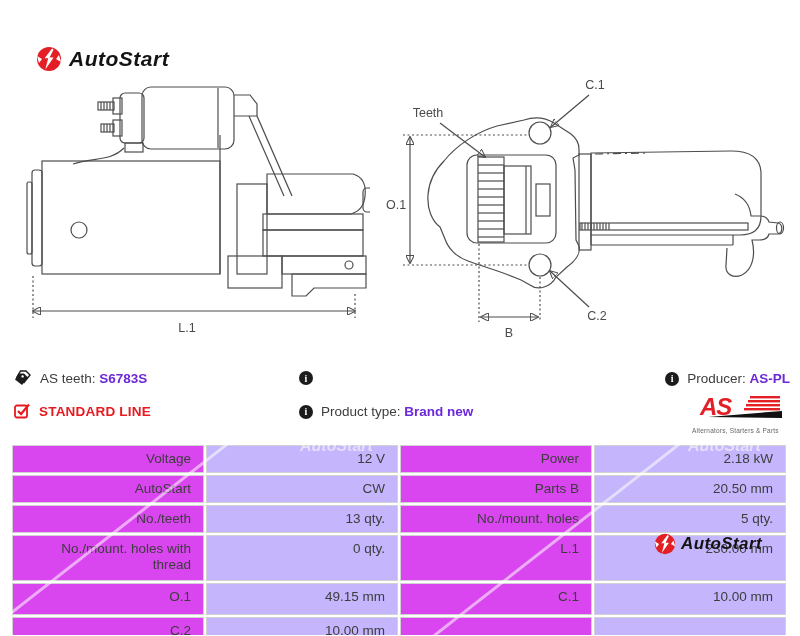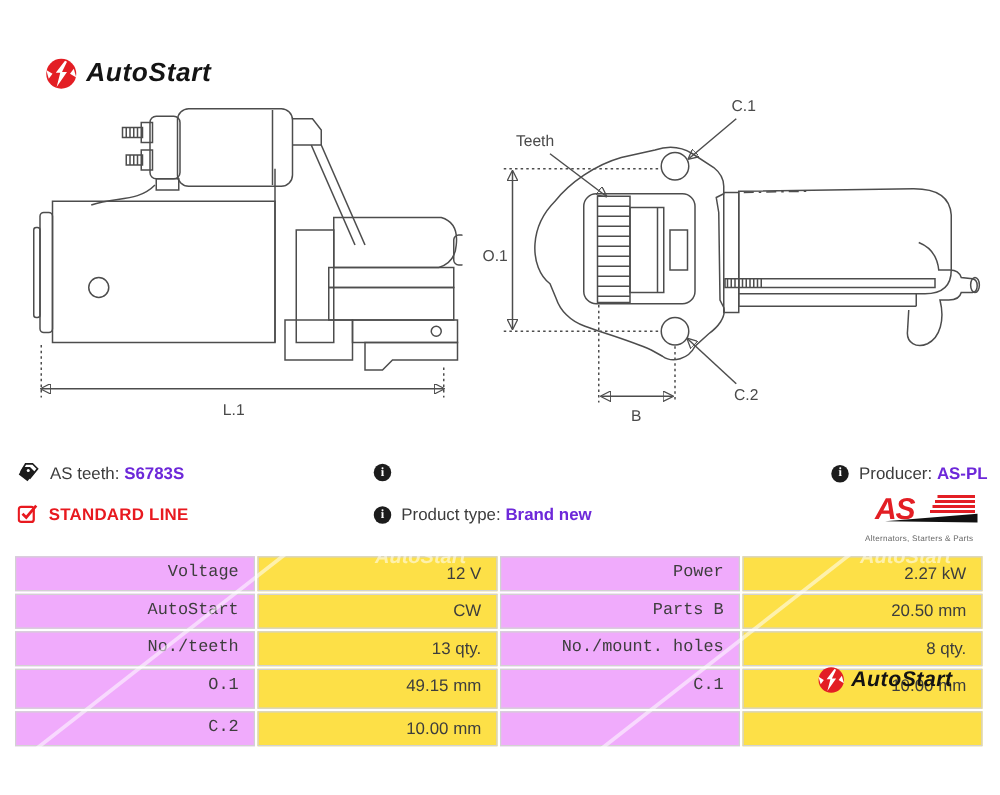--- a/index.html
+++ b/index.html
@@ -33,22 +33,22 @@
   .aspl{right:8px;top:394px;width:100px;text-align:left;}
   .aspl .tag{font-size:6.5px;color:#666;margin-top:1px;letter-spacing:.2px;}
 
   
   .tablewrap{left:10px;top:443px;width:782px;height:192px;overflow:hidden;}
   table.specs{border-collapse:separate;border-spacing:2px;}
   table.specs td{
     font-size:13.5px;line-height:16px;text-align:right;vertical-align:top;
     padding:5px 12px 3px 8px;border:1px solid #d2d2d2;width:170px;
   }
-  td.lbl{background:#f0abfc;font-family:Liberation Mono, monospace;}
-  td.val{background:#fde047;}
+  td.lbl{background:#d946ef;}
+  td.val{background:#c4b5fd;}
   tr.r1 td,tr.r2 td,tr.r3 td,tr.r6 td{height:18px;}
   tr.r4 td{height:36px;}
   tr.r5 td{height:22px;}
 
   
   .wm-text{font-style:italic;font-weight:700;font-size:16px;color:rgba(255,255,255,.55);z-index:2;pointer-events:none;}
   .streak{position:absolute;background:rgba(255,255,255,.55);height:3px;z-index:2;pointer-events:none;transform-origin:left center;}
   .wm-logo{left:654px;top:533px;display:flex;align-items:center;gap:5px;z-index:3;}
   .wm-logo .txt{font-style:italic;font-weight:700;font-size:17px;color:#131313;letter-spacing:.4px;}
 </style>
@@ -254,33 +254,39 @@
   <span class="abs wm-text" style="left:678px;top:-6px;">AutoStart</span>
   <div class="streak" style="left:-20px;top:185px;width:560px;transform:rotate(-38deg);"></div>
   <div class="streak" style="left:400px;top:210px;width:560px;transform:rotate(-38deg);"></div>
 
   <table class="specs">
     <tbody>
       <tr class="r1">
         <td class="lbl">Voltage</td>
         <td class="val">12 V</td>
         <td class="lbl">Power</td>
-        <td class="val">2.27 kW</td>
+        <td class="val">2.18 kW</td>
       </tr>
       <tr class="r2">
         <td class="lbl">AutoStart</td>
         <td class="val">CW</td>
         <td class="lbl">Parts B</td>
         <td class="val">20.50 mm</td>
       </tr>
       <tr class="r3">
         <td class="lbl">No./teeth</td>
         <td class="val">13 qty.</td>
         <td class="lbl">No./mount. holes</td>
-        <td class="val">8 qty.</td>
+        <td class="val">5 qty.</td>
+      </tr>
+      <tr class="r4">
+        <td class="lbl">No./mount. holes with thread</td>
+        <td class="val">0 qty.</td>
+        <td class="lbl">L.1</td>
+        <td class="val">230.00 mm</td>
       </tr>
       <tr class="r5">
         <td class="lbl">O.1</td>
         <td class="val">49.15 mm</td>
         <td class="lbl">C.1</td>
         <td class="val">10.00 mm</td>
       </tr>
       <tr class="r6">
         <td class="lbl">C.2</td>
         <td class="val">10.00 mm</td>

